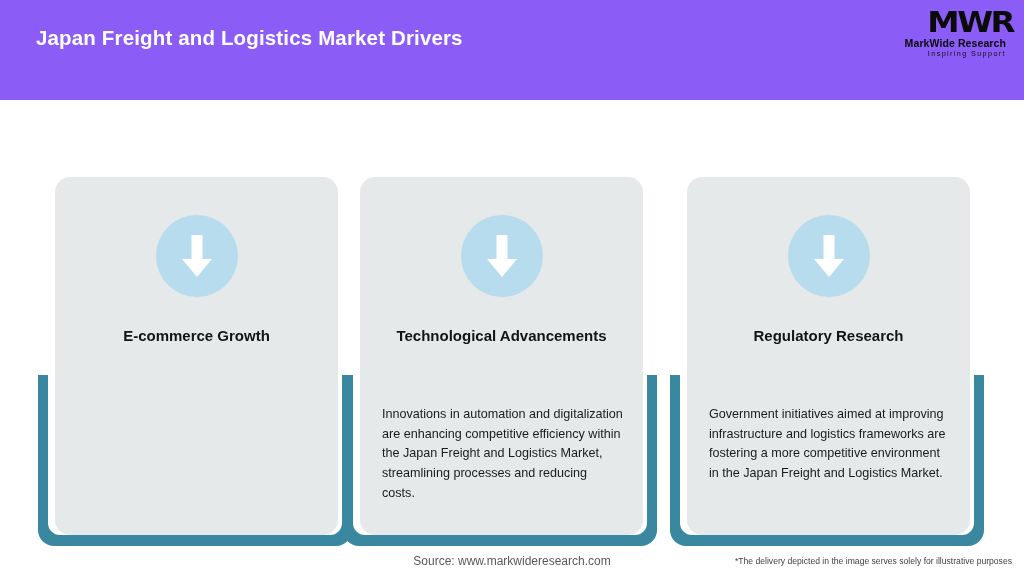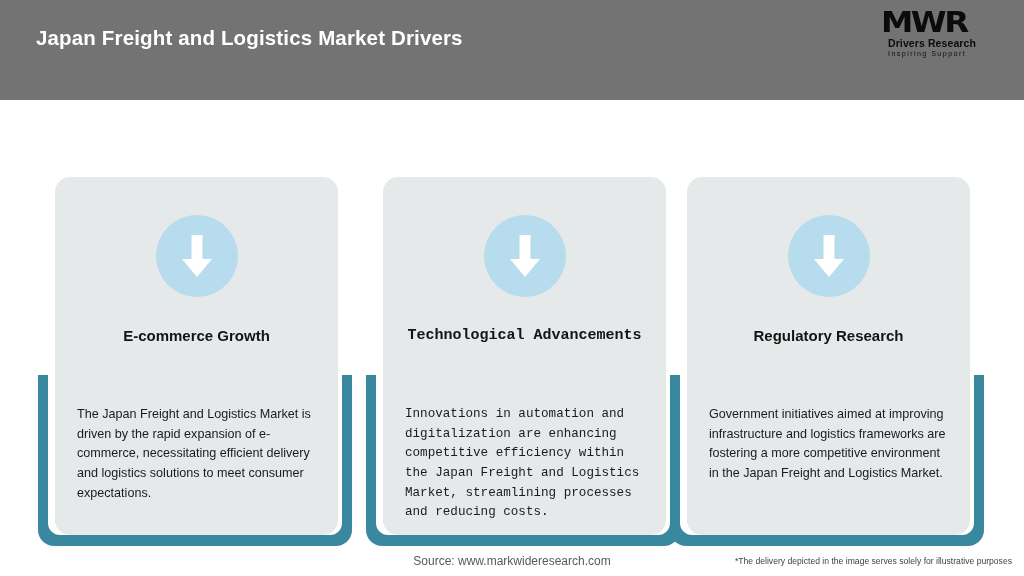--- a/index.html
+++ b/index.html
@@ -15,40 +15,40 @@
     position: relative;
   }
 
   
   .header-band {
     position: absolute;
     left: 0;
     top: 0;
     width: 1024px;
     height: 100px;
-    background: #737373;
+    background: #8b5cf6;
   }
   .header-title {
     position: absolute;
     left: 36px;
     top: 26px;
     font-size: 20.5px;
     font-weight: bold;
     color: #ffffff;
     letter-spacing: 0.15px;
     white-space: nowrap;
   }
 
   
   .logo {
     position: absolute;
     right: 18px;
     top: 8px;
     width: 118px;
-    text-align: left;
+    text-align: right;
     line-height: 1;
   }
   .logo-mark {
     font-size: 29px;
     font-weight: bold;
     color: #0b0b0b;
     letter-spacing: -2.2px;
     font-family: "DejaVu Sans", sans-serif;
     transform: scaleX(1.12);
     display: block;
@@ -77,21 +77,21 @@
     width: 1024px;
     height: 446px;
   }
   .card-wrap {
     position: absolute;
     top: 0;
     width: 318px;
     height: 446px;
   }
   .card-wrap.c0 { left: 36px; }
-  .card-wrap.c1 { left: 364px; font-family: Liberation Mono, monospace; }
+  .card-wrap.c1 { left: 341px; }
   .card-wrap.c2 { left: 668px; }
 
   
   .accent {
     position: absolute;
     left: 2px;
     top: 275px;
     width: 314px;
     height: 171px;
     background: #3a87a0;
@@ -179,39 +179,38 @@
   }
 </style>
 </head>
 <body>
 
 <div class="header-band">
   <div class="header-title">Japan Freight and Logistics Market Drivers</div>
 
   <div class="logo">
     <span class="logo-mark">MWR</span>
-    <span class="logo-name">Drivers Research</span>
+    <span class="logo-name">MarkWide Research</span>
     <span class="logo-tagline">Inspiring Support</span>
   </div>
 </div>
 
 <div class="cards">
 
   <div class="card-wrap c0">
     <div class="accent">
       <div class="accent-inner"></div>
     </div>
     <div class="card">
       <div class="icon-circle">
         <svg width="40" height="50" viewBox="0 0 40 50" aria-hidden="true">
           <path d="M14.5 4 H25.5 V28 H35 L20 46 L5 28 H14.5 Z" fill="#ffffff"></path>
         </svg>
       </div>
       <div class="card-title">E-commerce Growth</div>
-      <div class="card-body">The Japan Freight and Logistics Market is driven by the rapid expansion of e-commerce, necessitating efficient delivery and logistics solutions to meet consumer expectations.</div>
     </div>
   </div>
 
   <div class="card-wrap c1">
     <div class="accent">
       <div class="accent-inner"></div>
     </div>
     <div class="card">
       <div class="icon-circle">
         <svg width="40" height="50" viewBox="0 0 40 50" aria-hidden="true">

